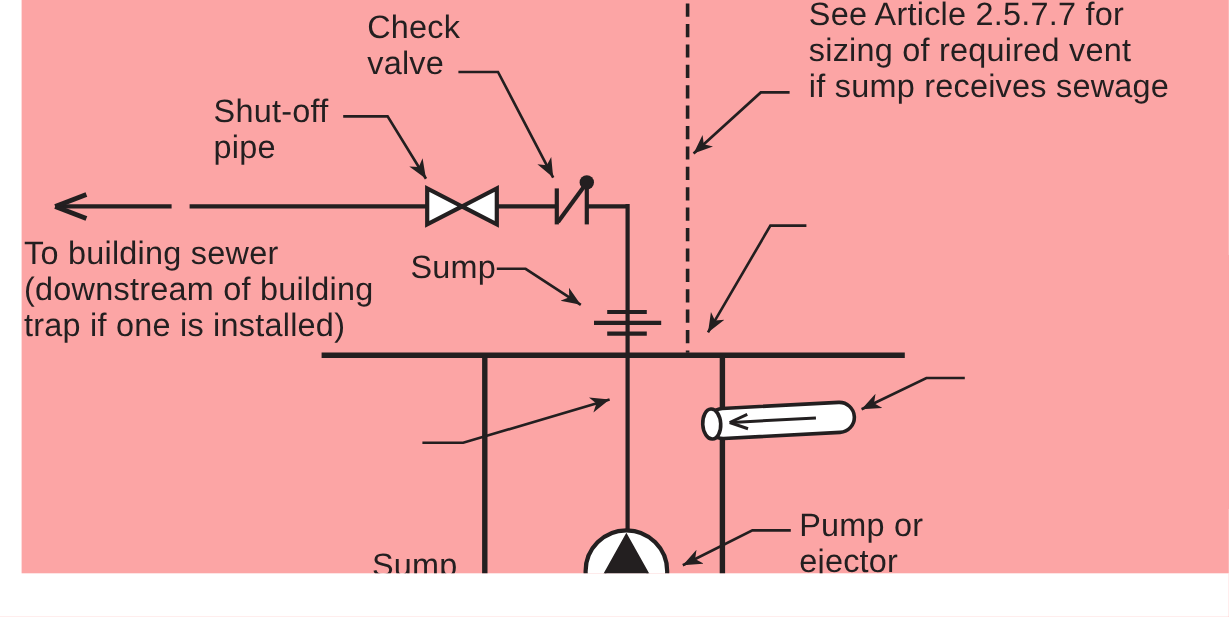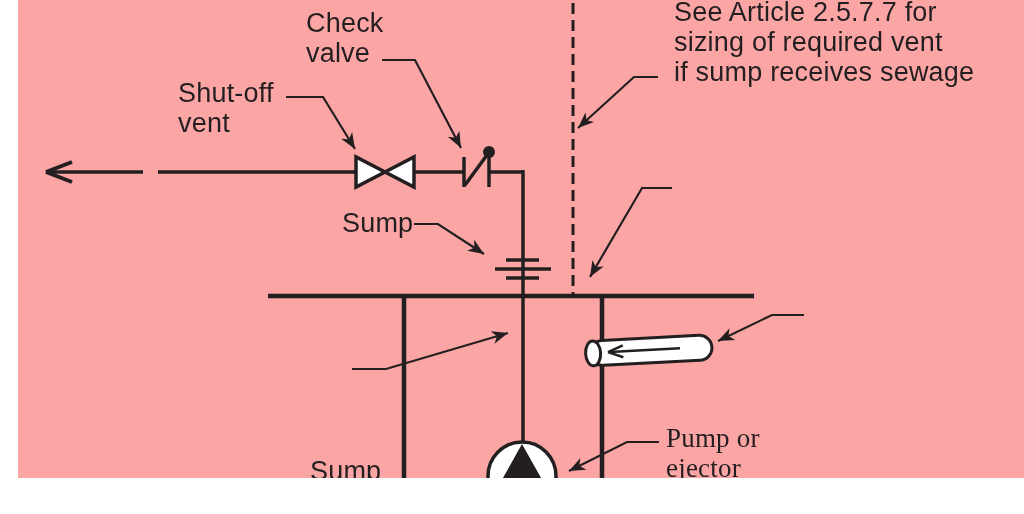--- a/index.html
+++ b/index.html
@@ -101,30 +101,33 @@
       <path d="M786,315 H754 L700,341" marker-end="url(#ah)"></path>
       <path d="M641,442 H609 L551,471" marker-end="url(#ah)"></path>
       <path d="M334,369 H368 L490,333" marker-end="url(#ah)"></path>
     </g>
   </svg>
 
   <div class="label" style="left:288px; top:8px;">Check
 valve</div>
 
   <div class="label" style="left:160px; top:78px;">Shut-off
-vent</div>
+pipe</div>
 
+  <div class="label" style="left:2px; top:196px;">To building sewer
+(downstream of building
+trap if one is installed)</div>
 
   <div class="label" style="left:324px; top:208px;">Sump</div>
 
   <div class="label" style="left:656px; top:-3px;">See Article 2.5.7.7 for
 sizing of required vent
 if sump receives sewage</div>
 
 
 
 
   <div class="label" style="left:292px; top:456px;">Sump</div>
 
-  <div class="label" style="left:648px; top:423px;font-family:Liberation Serif, serif;">Pump or
+  <div class="label" style="left:648px; top:423px;">Pump or
 ejector</div>
 
 </div>
 
 </body></html>

